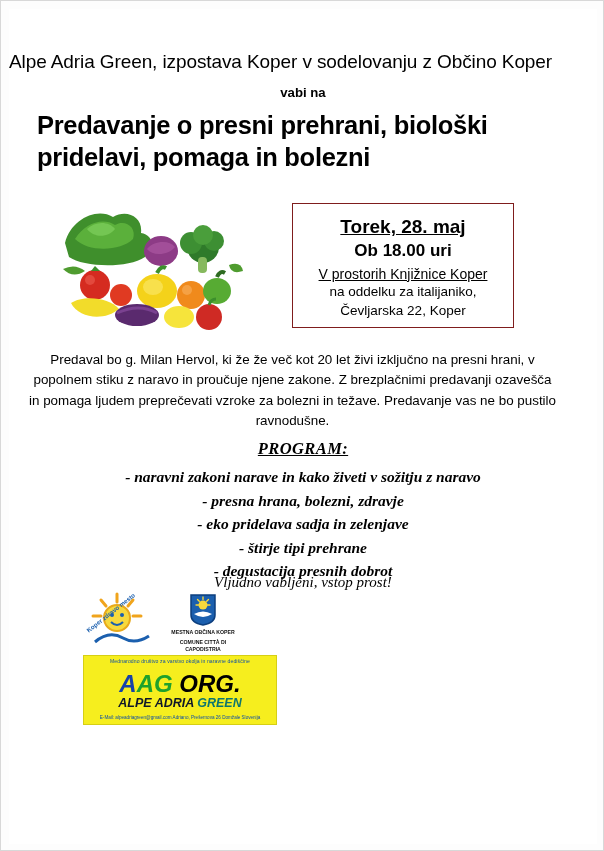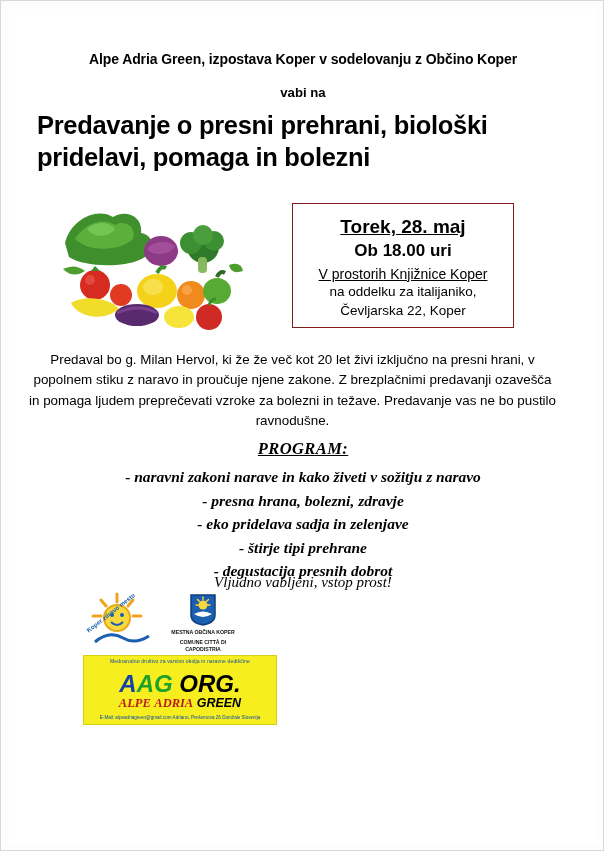--- a/index.html
+++ b/index.html
@@ -30,23 +30,23 @@
     width: 588px;
     height: 835px;
     background: #ffffff;
   }
 
   
   .org-line {
     position: absolute;
     left: 0; top: 42px;
     width: 588px;
-    text-align: center;
-    font-size: 14px;
-    font-weight: bold;
+    text-align: left;
+    font-size: 19px;
+    font-weight: normal;
     letter-spacing: -0.1px;
   }
   .invite-line {
     position: absolute;
     left: 0; top: 76px;
     width: 588px;
     text-align: center;
     font-size: 13.2px;
     font-weight: bold;
   }
@@ -223,22 +223,22 @@
   .aag-main .g { color: #1fa12c; }
   .aag-main .b { color: #1642a8; }
   .aag-sub {
     font-size: 12.5px;
     font-weight: bold;
     font-style: italic;
     text-align: center;
     line-height: 1.1;
     margin-top: 1px;
   }
-  .aag-sub .b { color: #b91c1c; font-family: Liberation Serif, serif; }
-  .aag-sub .g { color: #000000; }
+  .aag-sub .b { color: #0f172a; }
+  .aag-sub .g { color: #0f766e; }
   .aag-bottom {
     font-size: 4.6px;
     text-align: center;
     color: #0f4fa8;
     margin-top: 4px;
   }
 </style>
 </head>
 <body>
 

